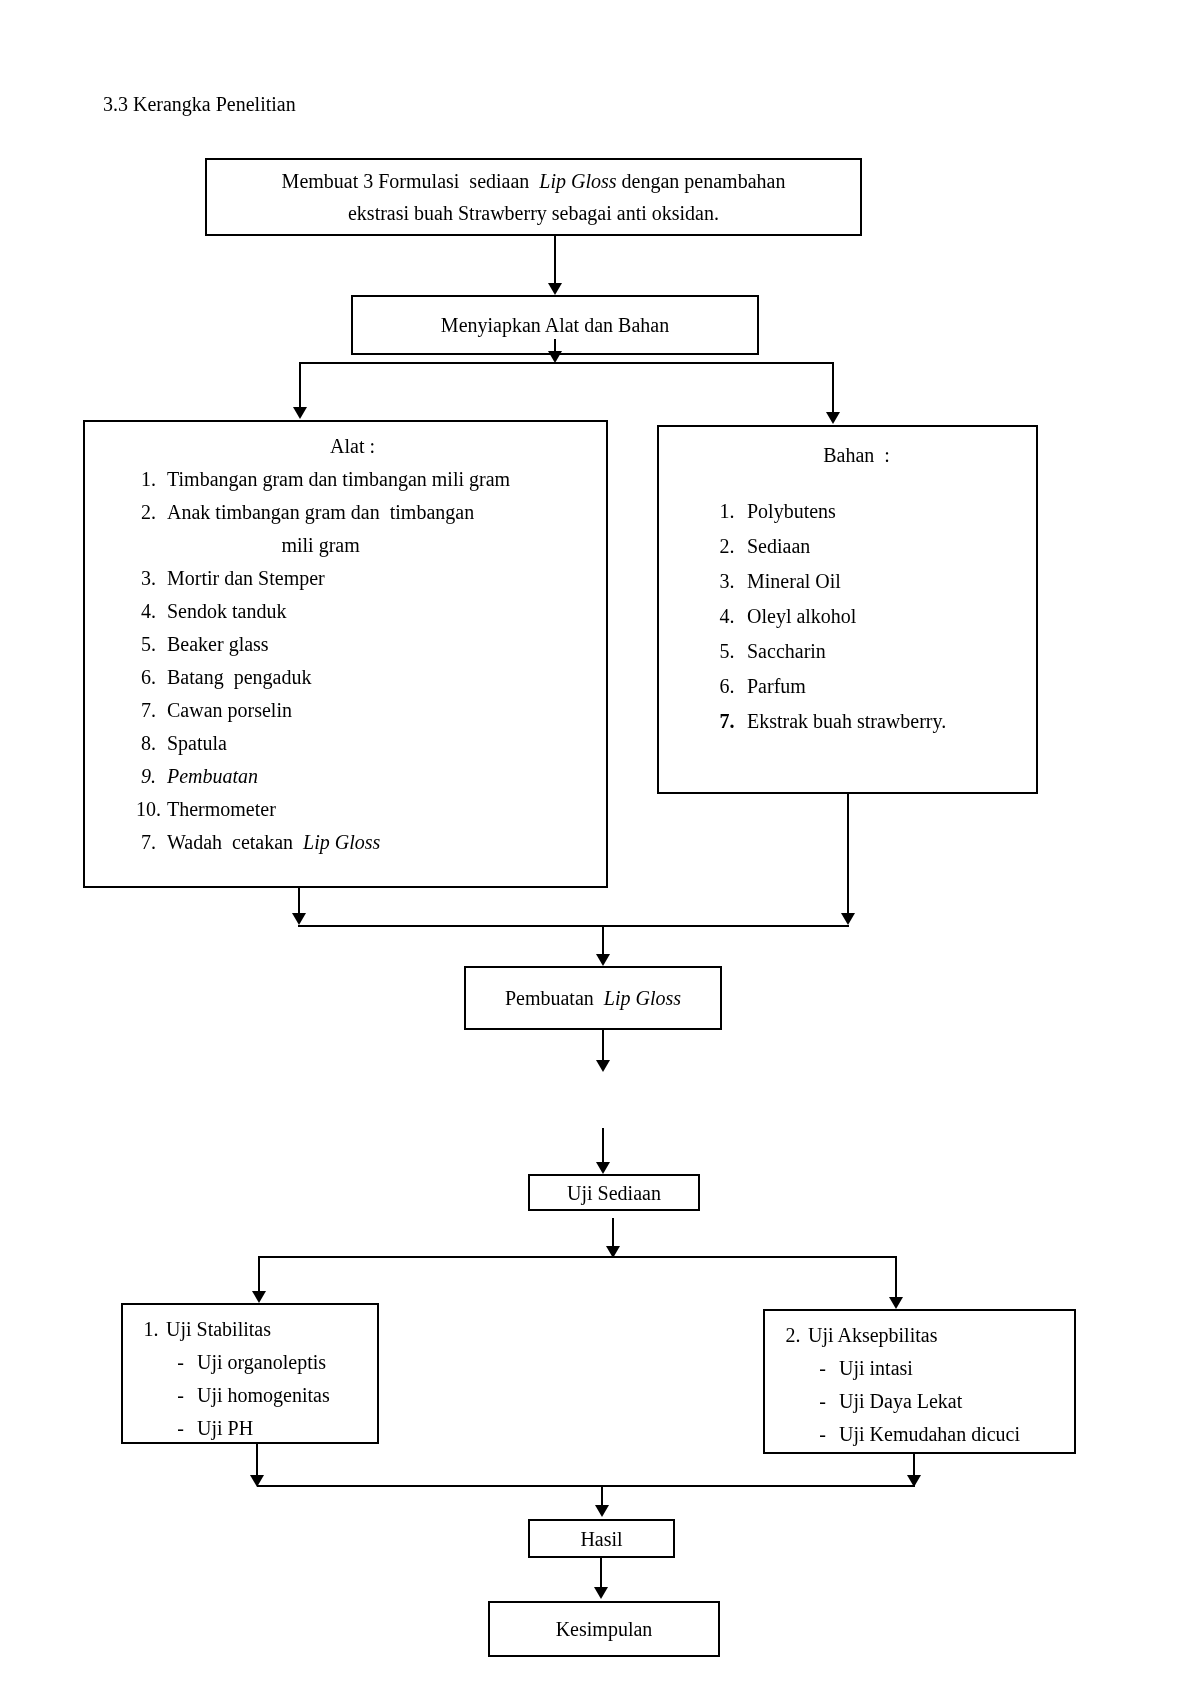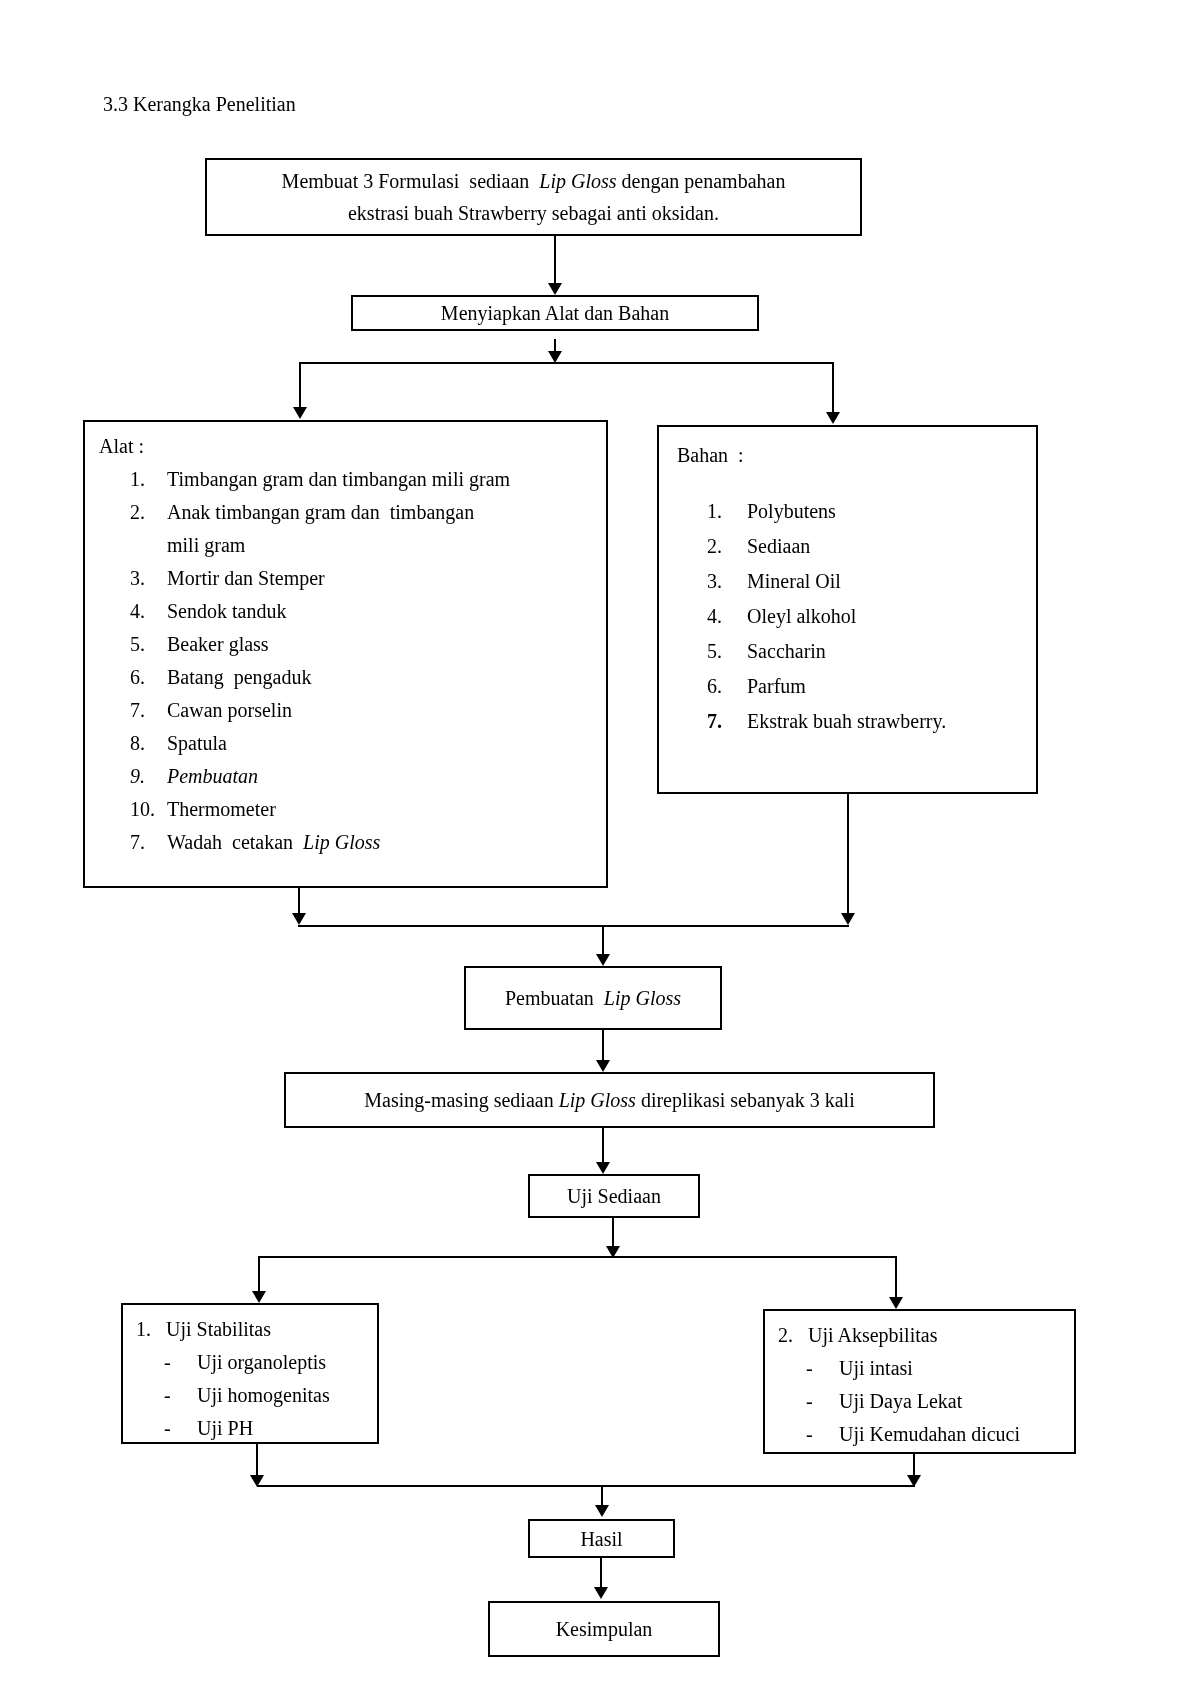--- a/index.html
+++ b/index.html
@@ -18,20 +18,21 @@
     left: 103px;
     top: 93px;
     font-size: 20px;
     white-space: pre;
   }
   .box {
     position: absolute;
     border: 2px solid #000000;
     background: #ffffff;
     box-sizing: border-box;
+    text-align: center;
   }
   .center-box {
     display: flex;
     flex-direction: column;
     align-items: center;
     justify-content: center;
     text-align: center;
     line-height: 32px;
   }
   .pre { white-space: pre-wrap; }
@@ -75,21 +76,21 @@
   <div class="box center-box" style="left:205px; top:158px; width:657px; height:78px;">
     <div>
       <span class="pre">Membuat 3 Formulasi  sediaan  </span><span class="it pre">Lip Gloss</span><span class="pre"> dengan penambahan</span>
     </div>
     <div>ekstrasi buah Strawberry sebagai anti oksidan.</div>
   </div>
 
   <div class="vline" style="left:554px; top:236px; height:48px;"></div>
   <div class="arrow-down" style="left:548px; top:283px;"></div>
 
-  <div class="box center-box" style="left:351px; top:295px; width:408px; height:36px;align-items:center;">
+  <div class="box center-box" style="left:351px; top:295px; width:408px; height:60px;align-items:center;">
     <div>Menyiapkan Alat dan Bahan</div>
   </div>
 
   <div class="vline" style="left:554px; top:339px; height:14px;"></div>
   <div class="arrow-down" style="left:548px; top:351px;"></div>
   <div class="hline" style="left:299px; top:362px; width:535px;"></div>
   <div class="vline" style="left:299px; top:362px; height:45px;"></div>
   <div class="arrow-down" style="left:293px; top:407px;"></div>
   <div class="vline" style="left:832px; top:362px; height:50px;"></div>
   <div class="arrow-down" style="left:826px; top:412px;"></div>
@@ -184,28 +185,25 @@
   <div class="vline" style="left:602px; top:925px; height:29px;"></div>
   <div class="arrow-down" style="left:596px; top:954px;"></div>
 
   <div class="box center-box" style="left:464px; top:966px; width:258px; height:64px;">
     <div><span class="pre">Pembuatan  </span><span class="it">Lip Gloss</span></div>
   </div>
 
   <div class="vline" style="left:602px; top:1030px; height:30px;"></div>
   <div class="arrow-down" style="left:596px; top:1060px;"></div>
 
-  <div class="box center-box" style="left:284px; top:1072px; width:651px; height:56px;">
-    <div><span class="pre">Masing-masing sediaan </span><span class="it">Lip Gloss</span><span class="pre"> direplikasi sebanyak 3 kali</span></div>
-  </div>
 
   <div class="vline" style="left:602px; top:1128px; height:34px;"></div>
   <div class="arrow-down" style="left:596px; top:1162px;"></div>
 
-  <div class="box center-box" style="left:528px; top:1174px; width:172px; height:44px;">
+  <div class="box center-box" style="left:528px; top:1174px; width:172px; height:37px;">
     <div>Uji Sediaan</div>
   </div>
 
   <div class="vline" style="left:612px; top:1218px; height:28px;"></div>
   <div class="arrow-down" style="left:606px; top:1246px;"></div>
   <div class="hline" style="left:258px; top:1256px; width:639px;"></div>
   <div class="vline" style="left:258px; top:1256px; height:35px;"></div>
   <div class="arrow-down" style="left:252px; top:1291px;"></div>
   <div class="vline" style="left:895px; top:1256px; height:41px;"></div>
   <div class="arrow-down" style="left:889px; top:1297px;"></div>

